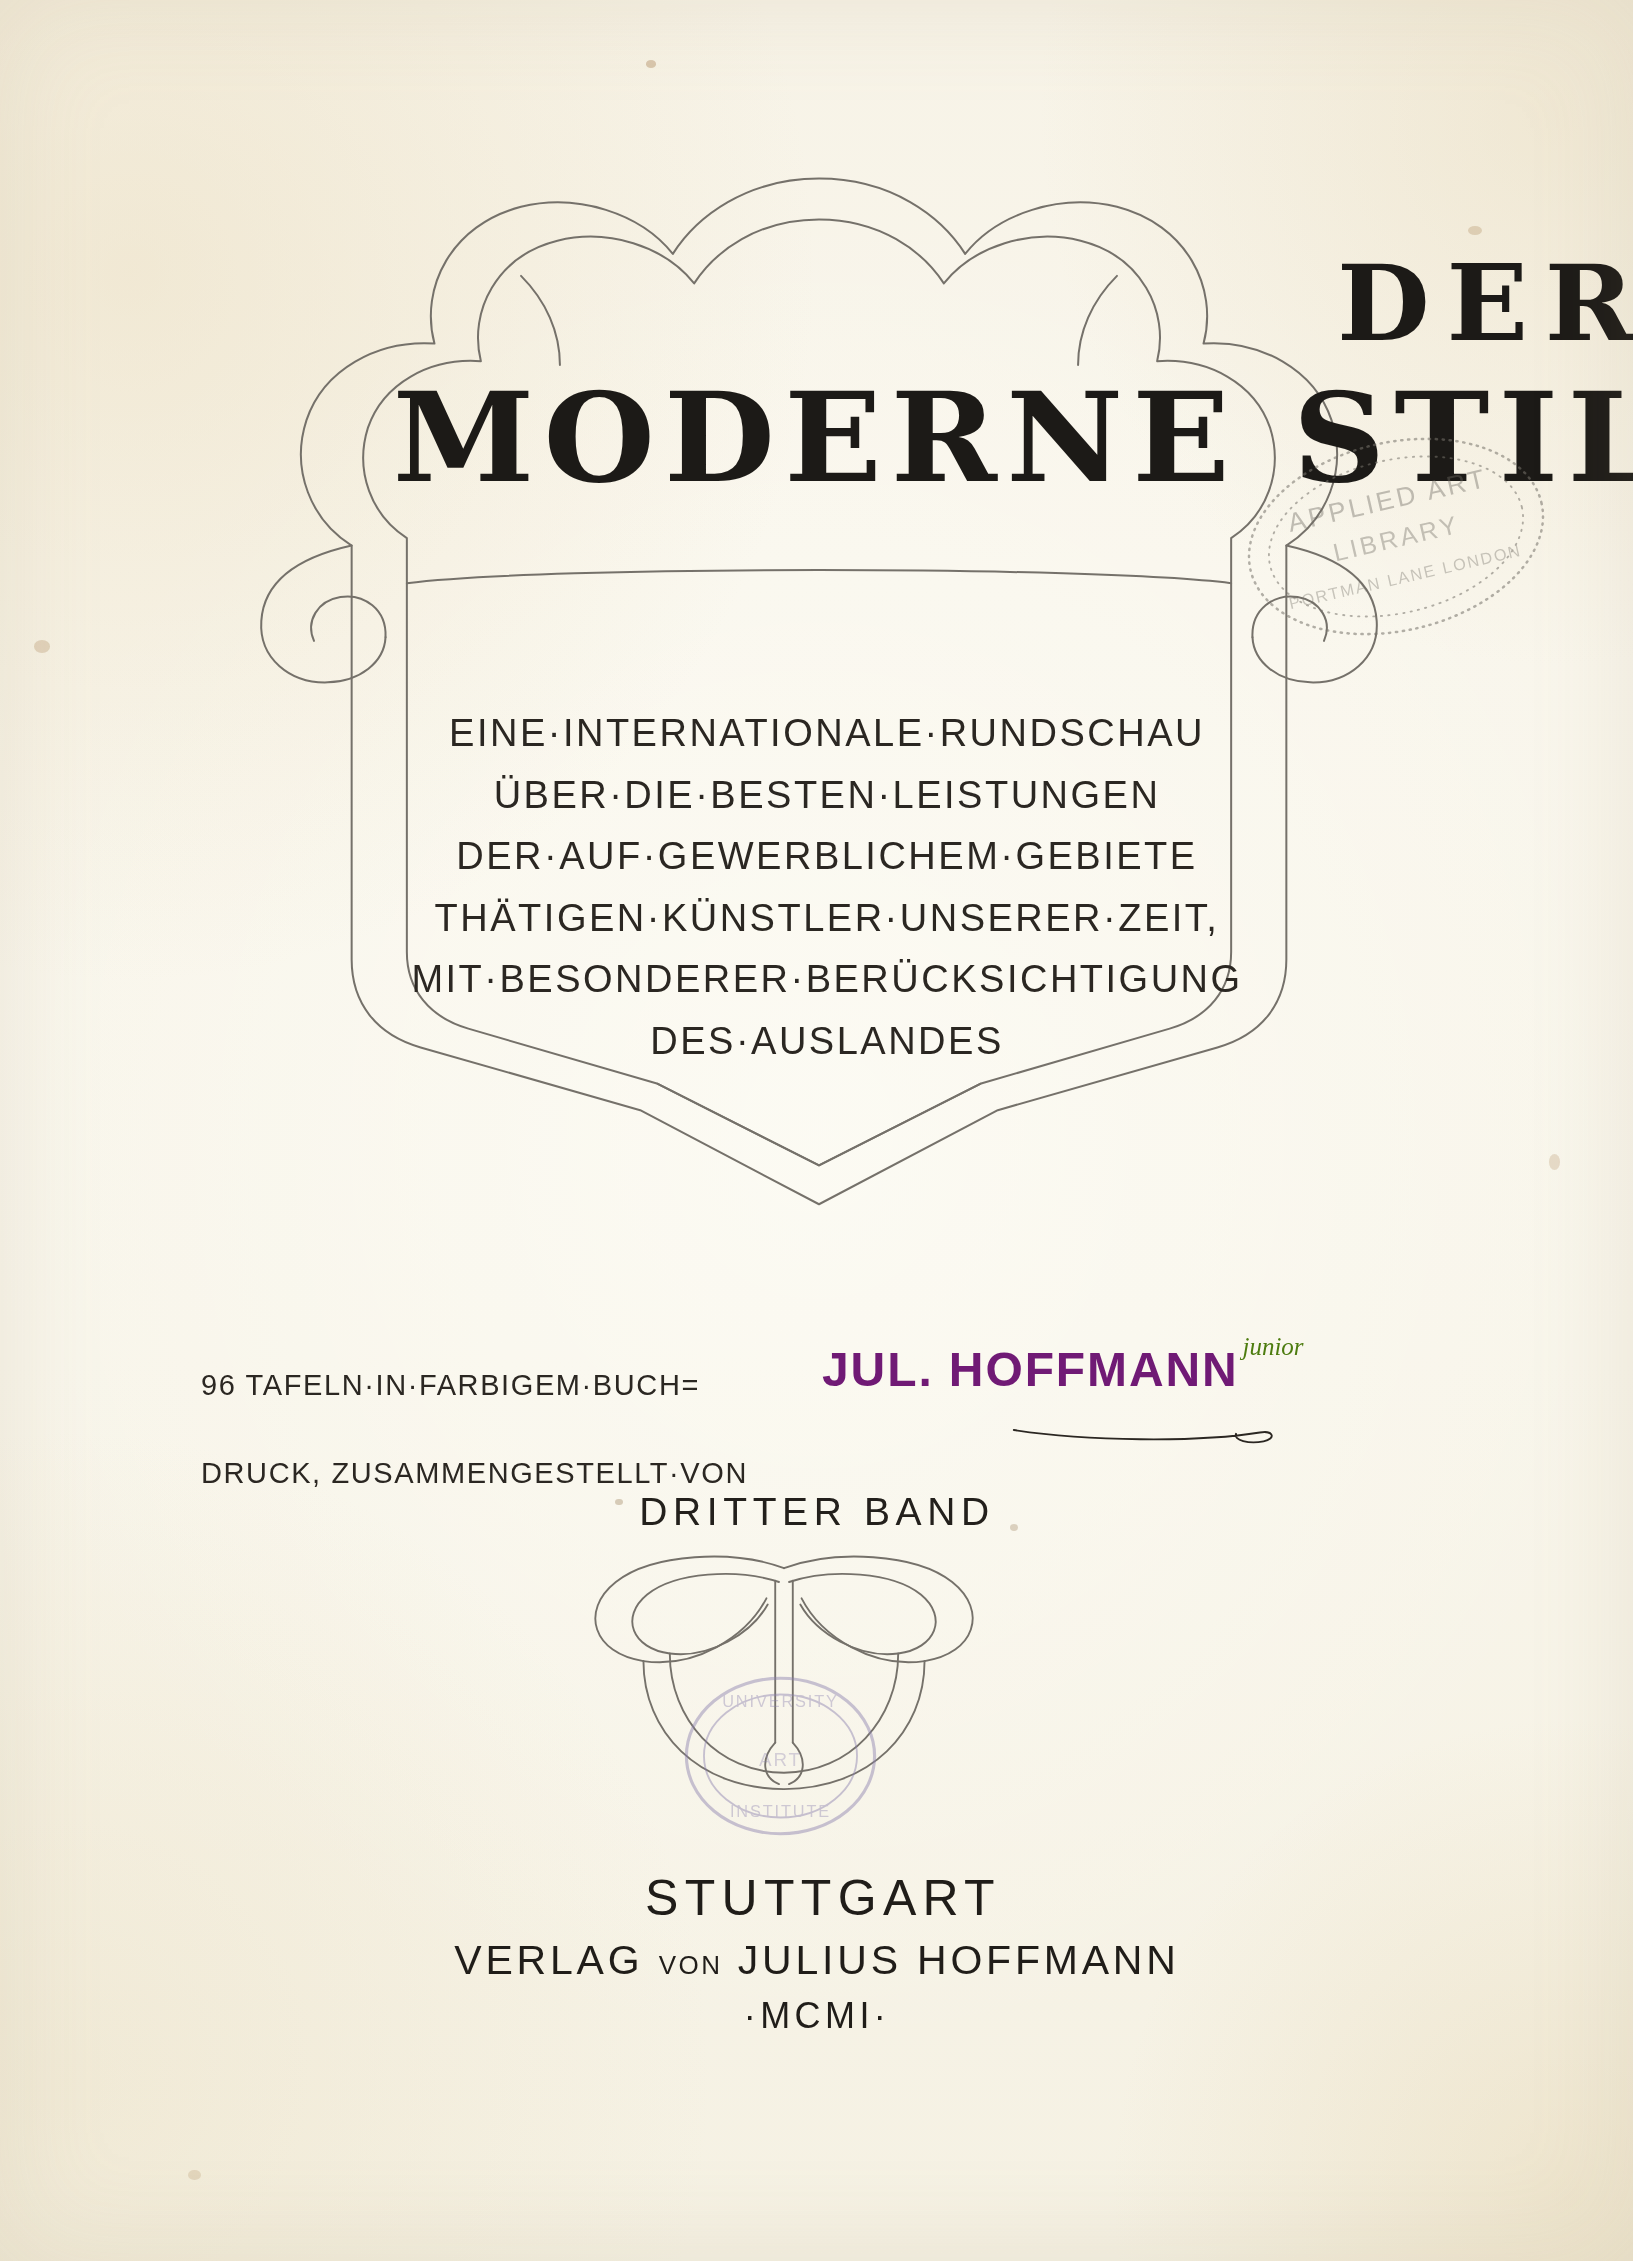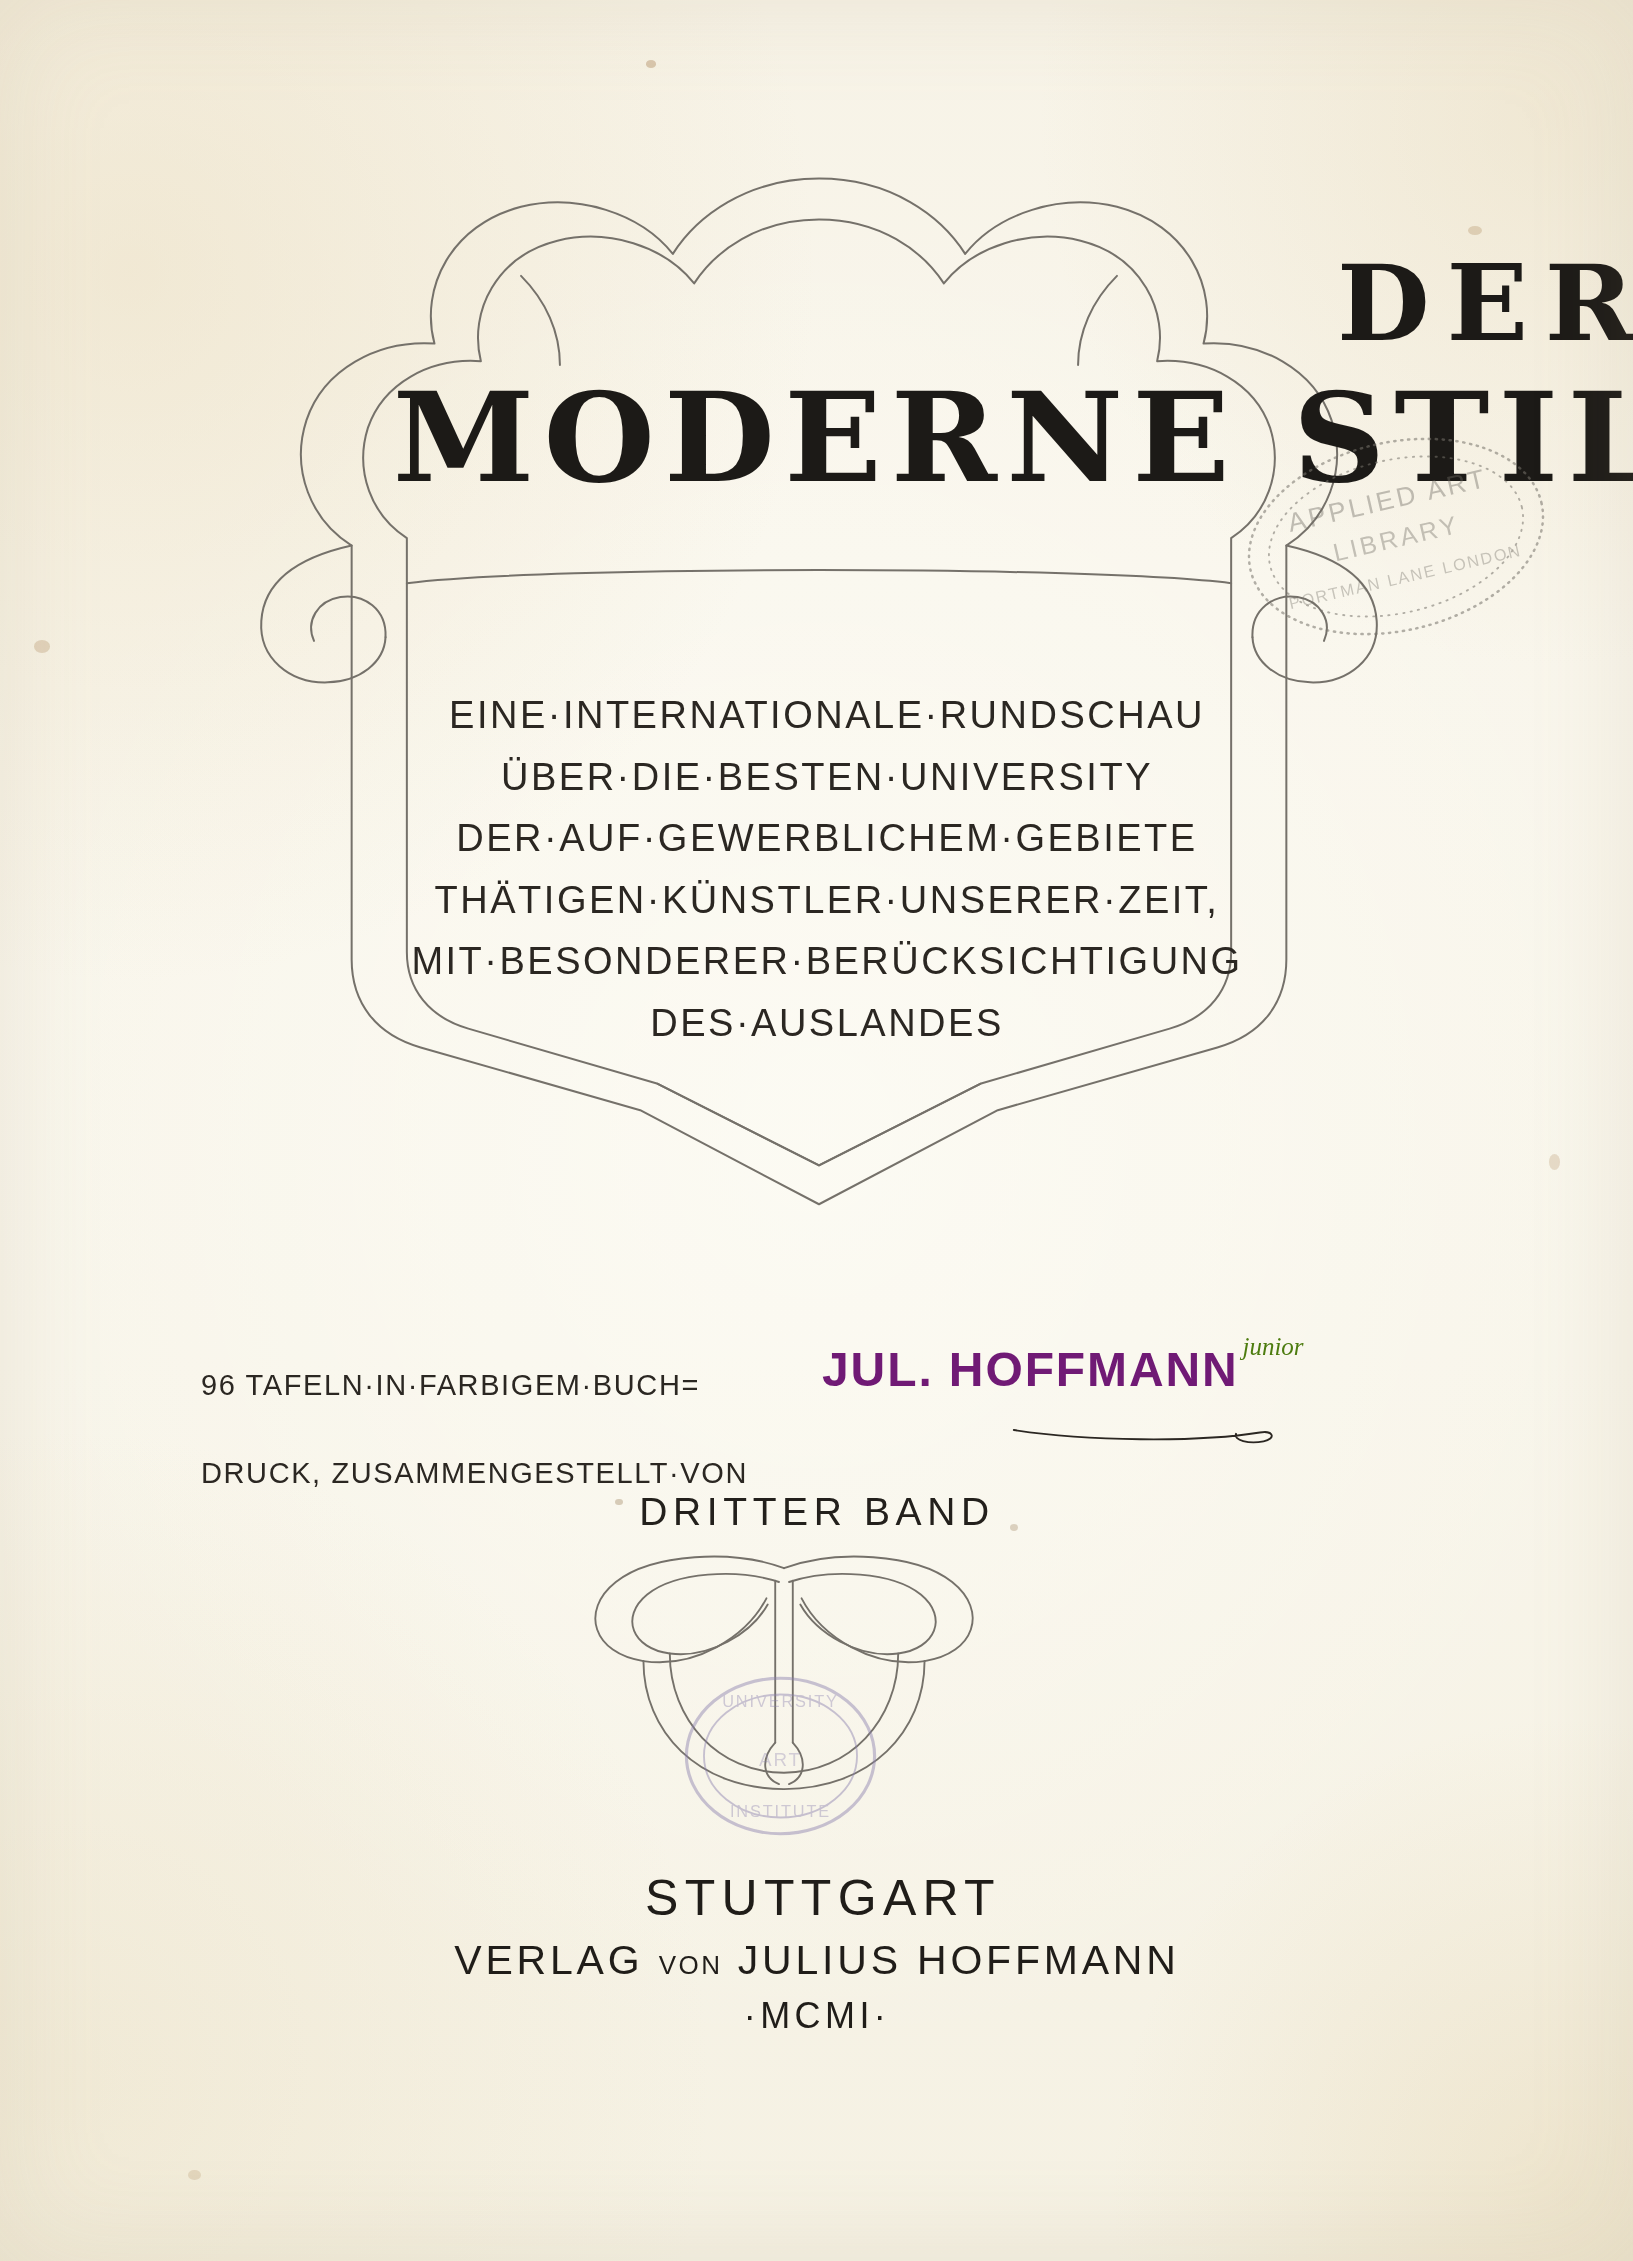--- a/index.html
+++ b/index.html
@@ -77,21 +77,21 @@
     line-height: 1.05;
     margin-top: 17.6px;
     transform: scaleX(1.04);
   }
 
   
   .subtitle {
     position: absolute;
     left: 0;
     right: 0;
-    top: 685px;
+    top: 703px;
     text-align: center;
     color: #2b2722;
     font-family: "Liberation Sans", sans-serif;
     font-size: 38px;
     letter-spacing: 2.5px;
     line-height: 1.62;
     font-weight: 400;
     padding-left: 20px;
   }
   .subtitle div { white-space: nowrap; }
@@ -308,21 +308,21 @@
     </svg>
   </div>
 
   <div class="title-block">
     <div class="title-line1">DER</div>
     <div class="title-line2">MODERNE STIL</div>
   </div>
 
   <div class="subtitle">
     <div>EINE·INTERNATIONALE·RUNDSCHAU</div>
-    <div>ÜBER·DIE·BESTEN·UNIVERSITY</div>
+    <div>ÜBER·DIE·BESTEN·LEISTUNGEN</div>
     <div>DER·AUF·GEWERBLICHEM·GEBIETE</div>
     <div>THÄTIGEN·KÜNSTLER·UNSERER·ZEIT,</div>
     <div>MIT·BESONDERER·BERÜCKSICHTIGUNG</div>
     <div>DES·AUSLANDES</div>
   </div>
 
   <div class="credit">
     <div class="credit-row">
       <div class="credit-col-left">
         <div class="credit-small">96 TAFELN·IN·FARBIGEM·BUCH=</div>

